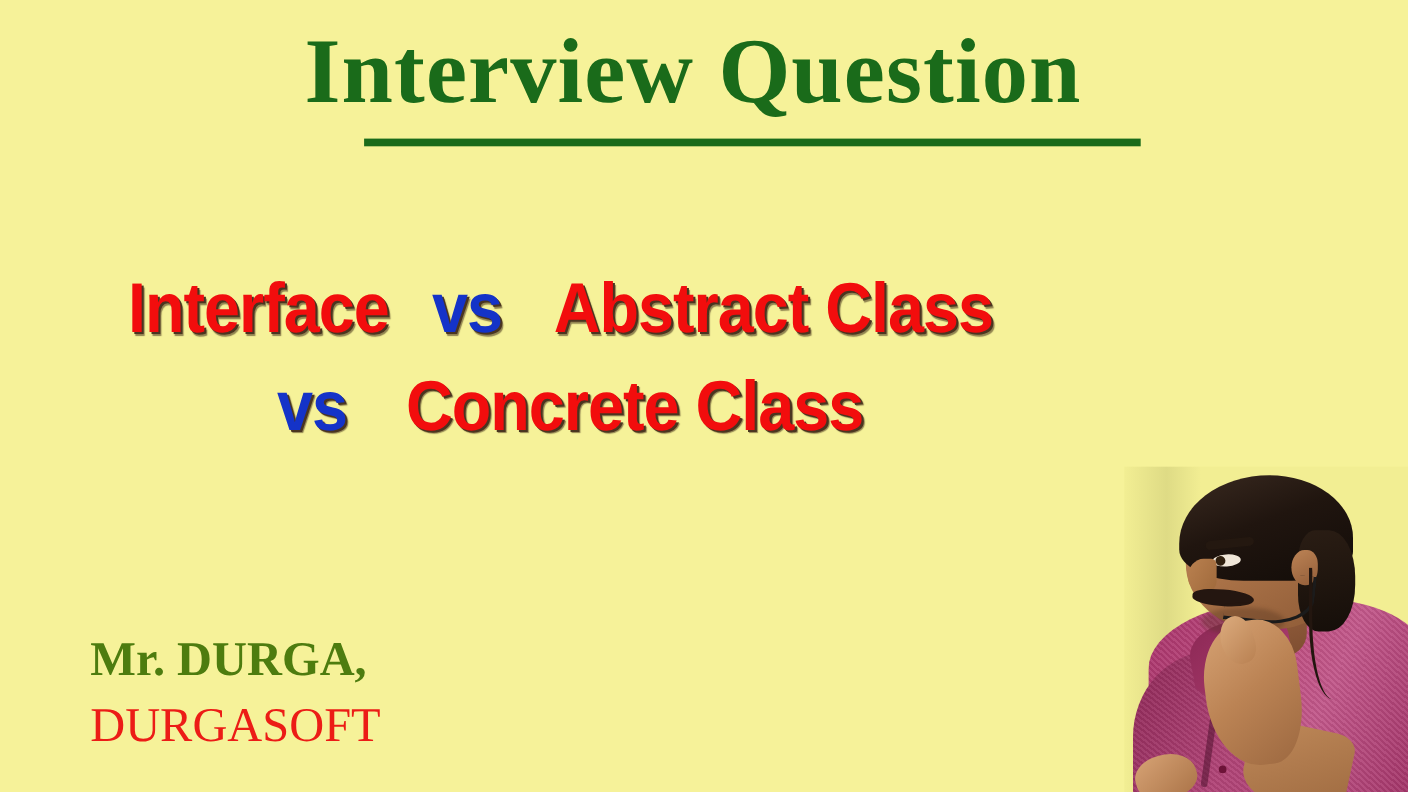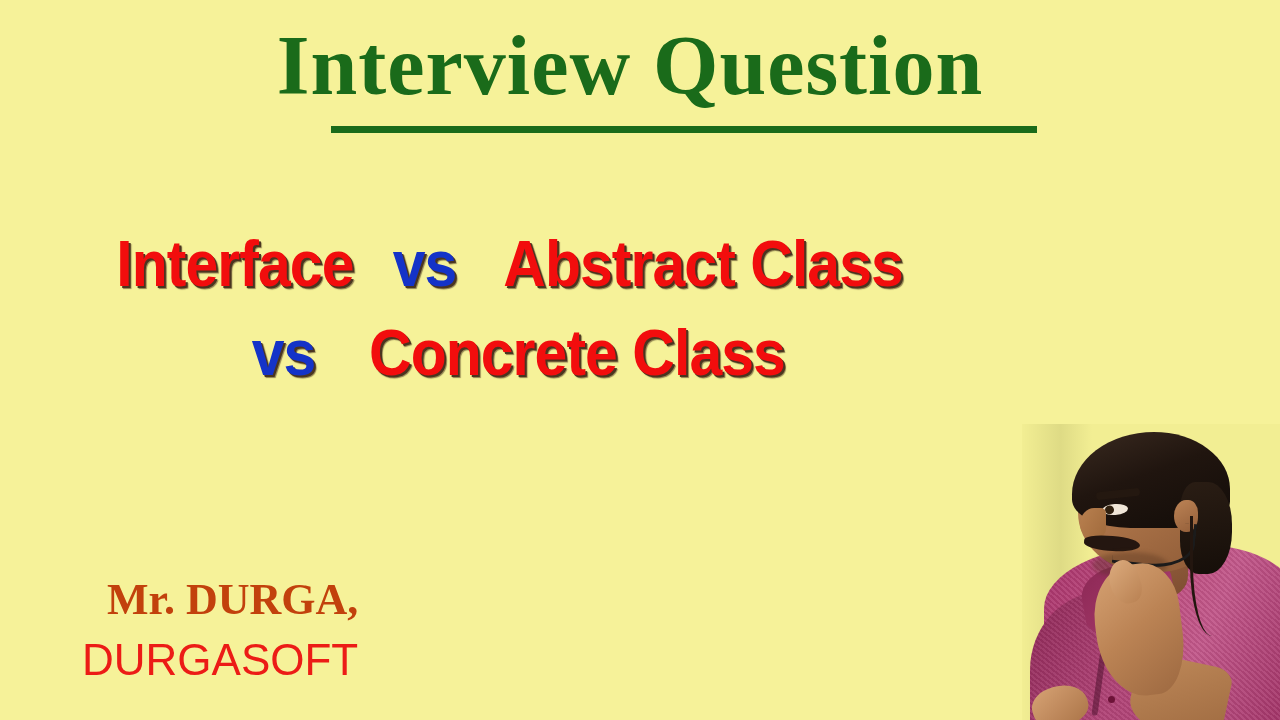--- a/index.html
+++ b/index.html
@@ -44,21 +44,21 @@
     top: 126px;
     left: 331px;
     width: 706px;
     height: 7px;
     background: #1a6b1a;
   }
 
   
   #heading-block {
     position: absolute;
-    top: 232px;
+    top: 248px;
     left: 0;
     width: 1026px;
     text-align: center;
   }
   .heading-line {
     white-space: nowrap;
     line-height: 1.0;
     margin: 0;
   }
   #heading-line-1 { margin-bottom: 16px; }
@@ -84,26 +84,25 @@
   #credit-block {
     position: absolute;
     left: 82px;
     top: 576px;
   }
   #presenter-name {
     font-family: "Liberation Serif", "DejaVu Serif", serif;
     font-weight: bold;
     font-size: 44px;
     line-height: 1.08;
-    color: #c2410c;
+    color: #4d7c0f;
     white-space: nowrap;
-    text-align: right;
   }
   #company-name {
-    font-family: Liberation Sans, sans-serif;
+    font-family: Liberation Serif, serif;
     font-weight: normal;
     font-size: 44px;
     line-height: 1.1;
     color: #ec1c16;
     white-space: nowrap;
     margin-top: 12px;
   }
 
   
   #presenter-photo {

